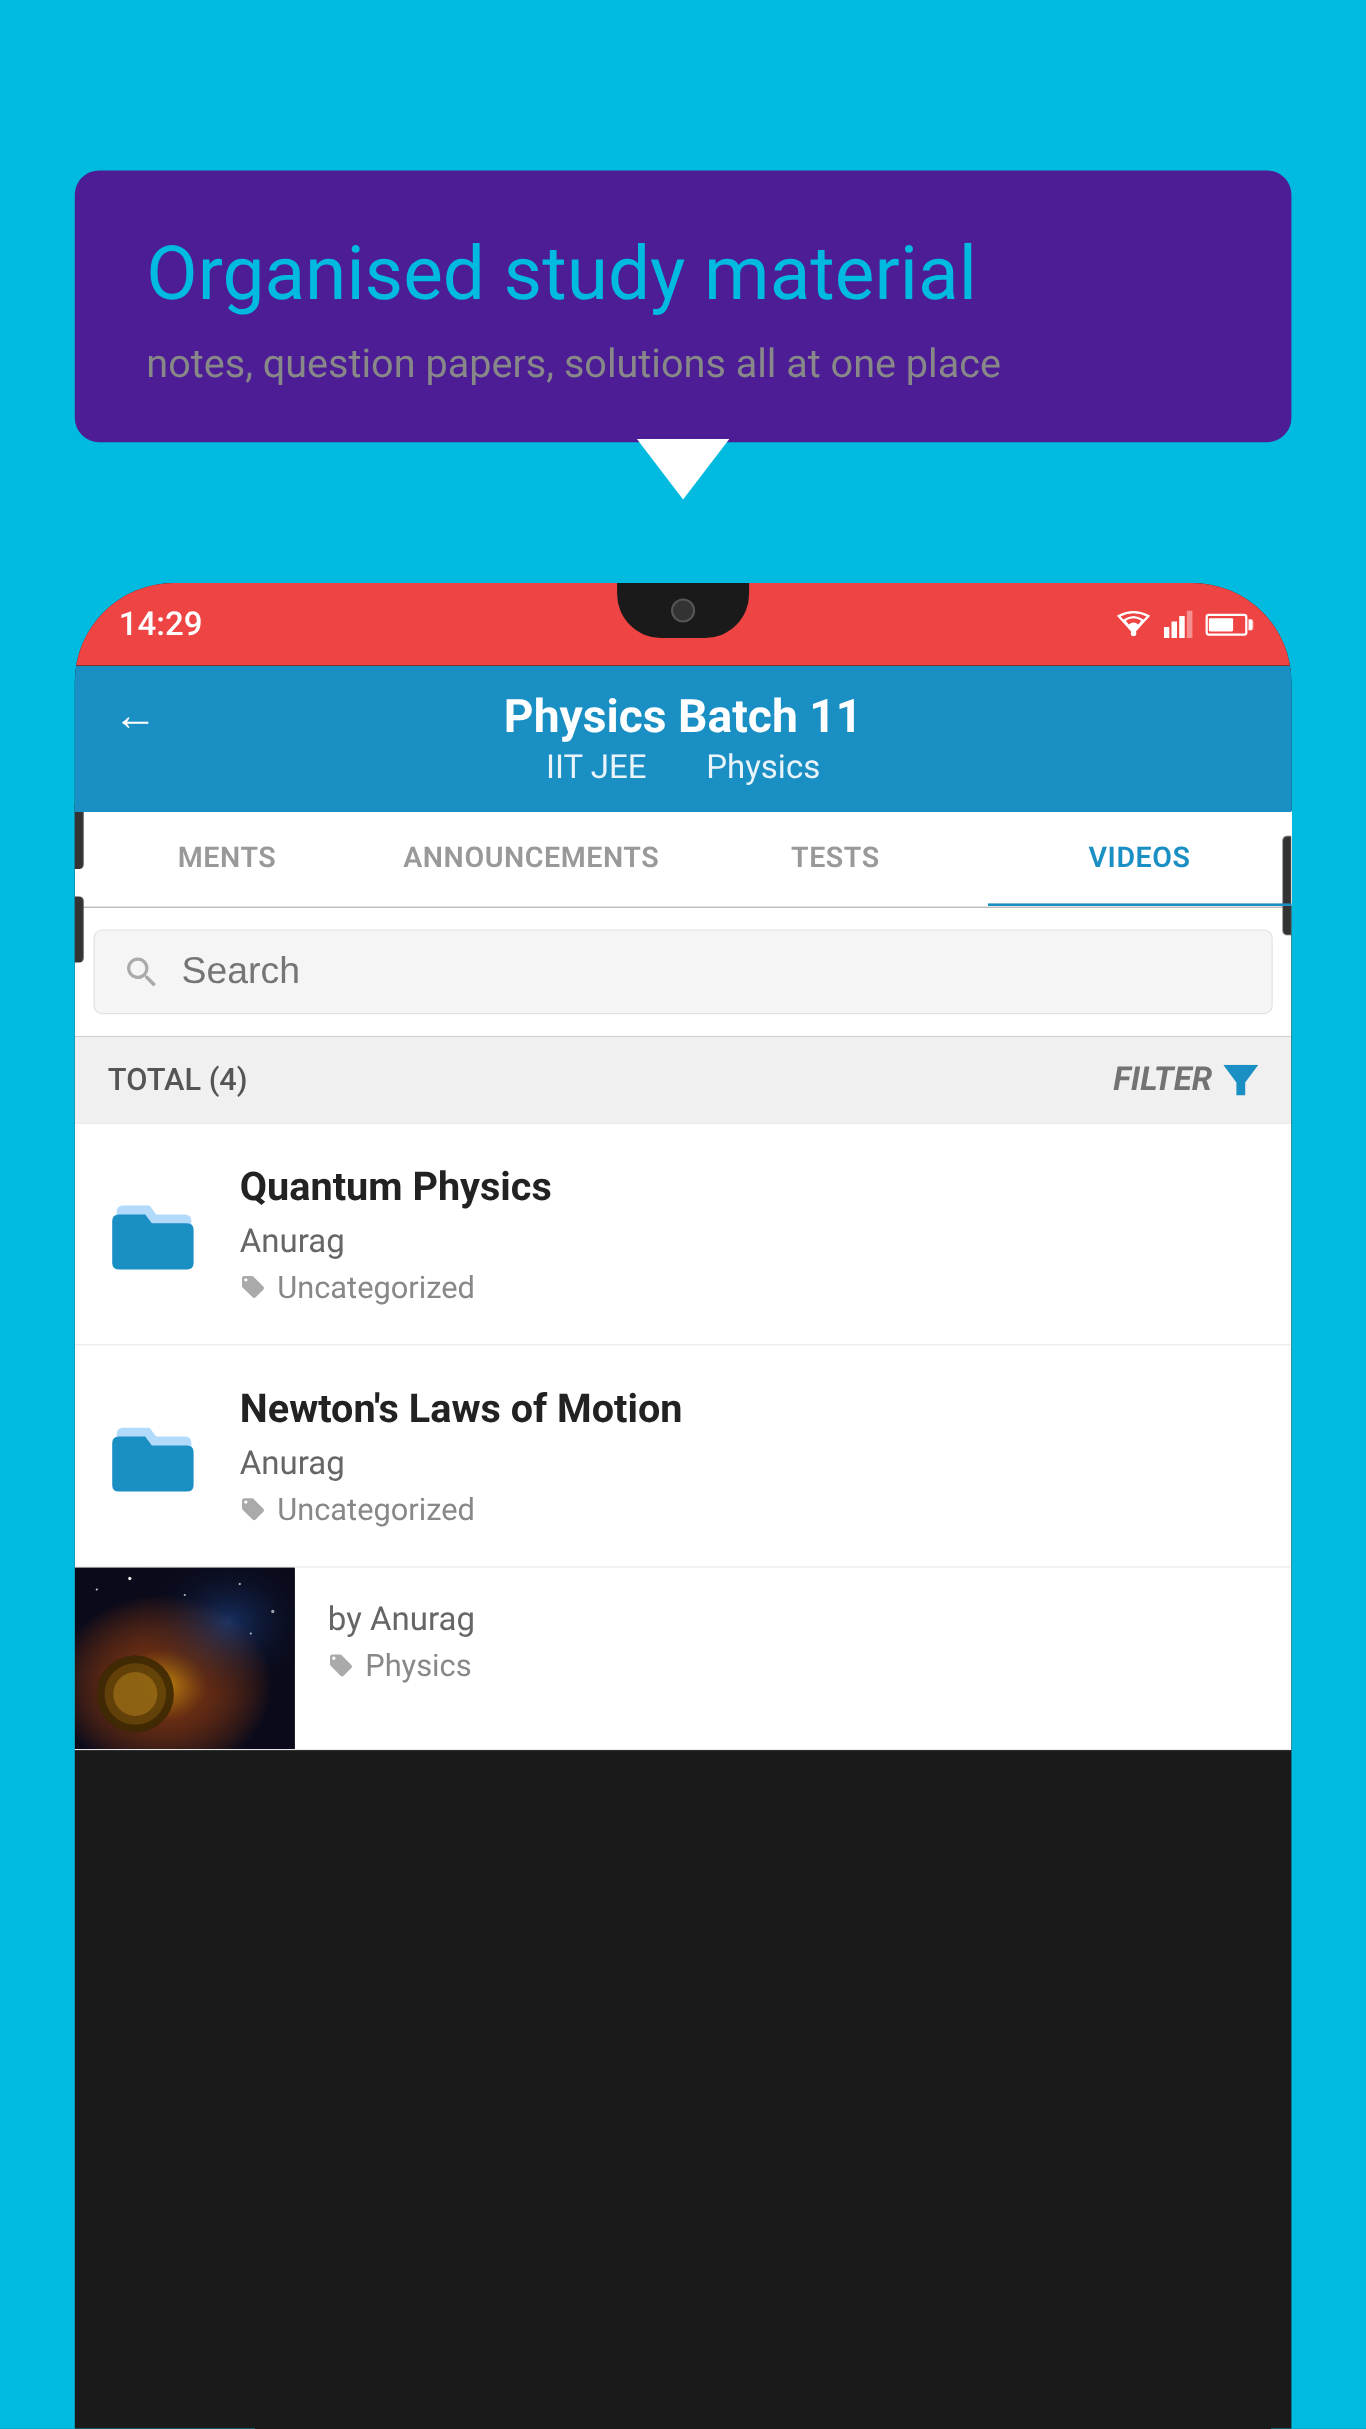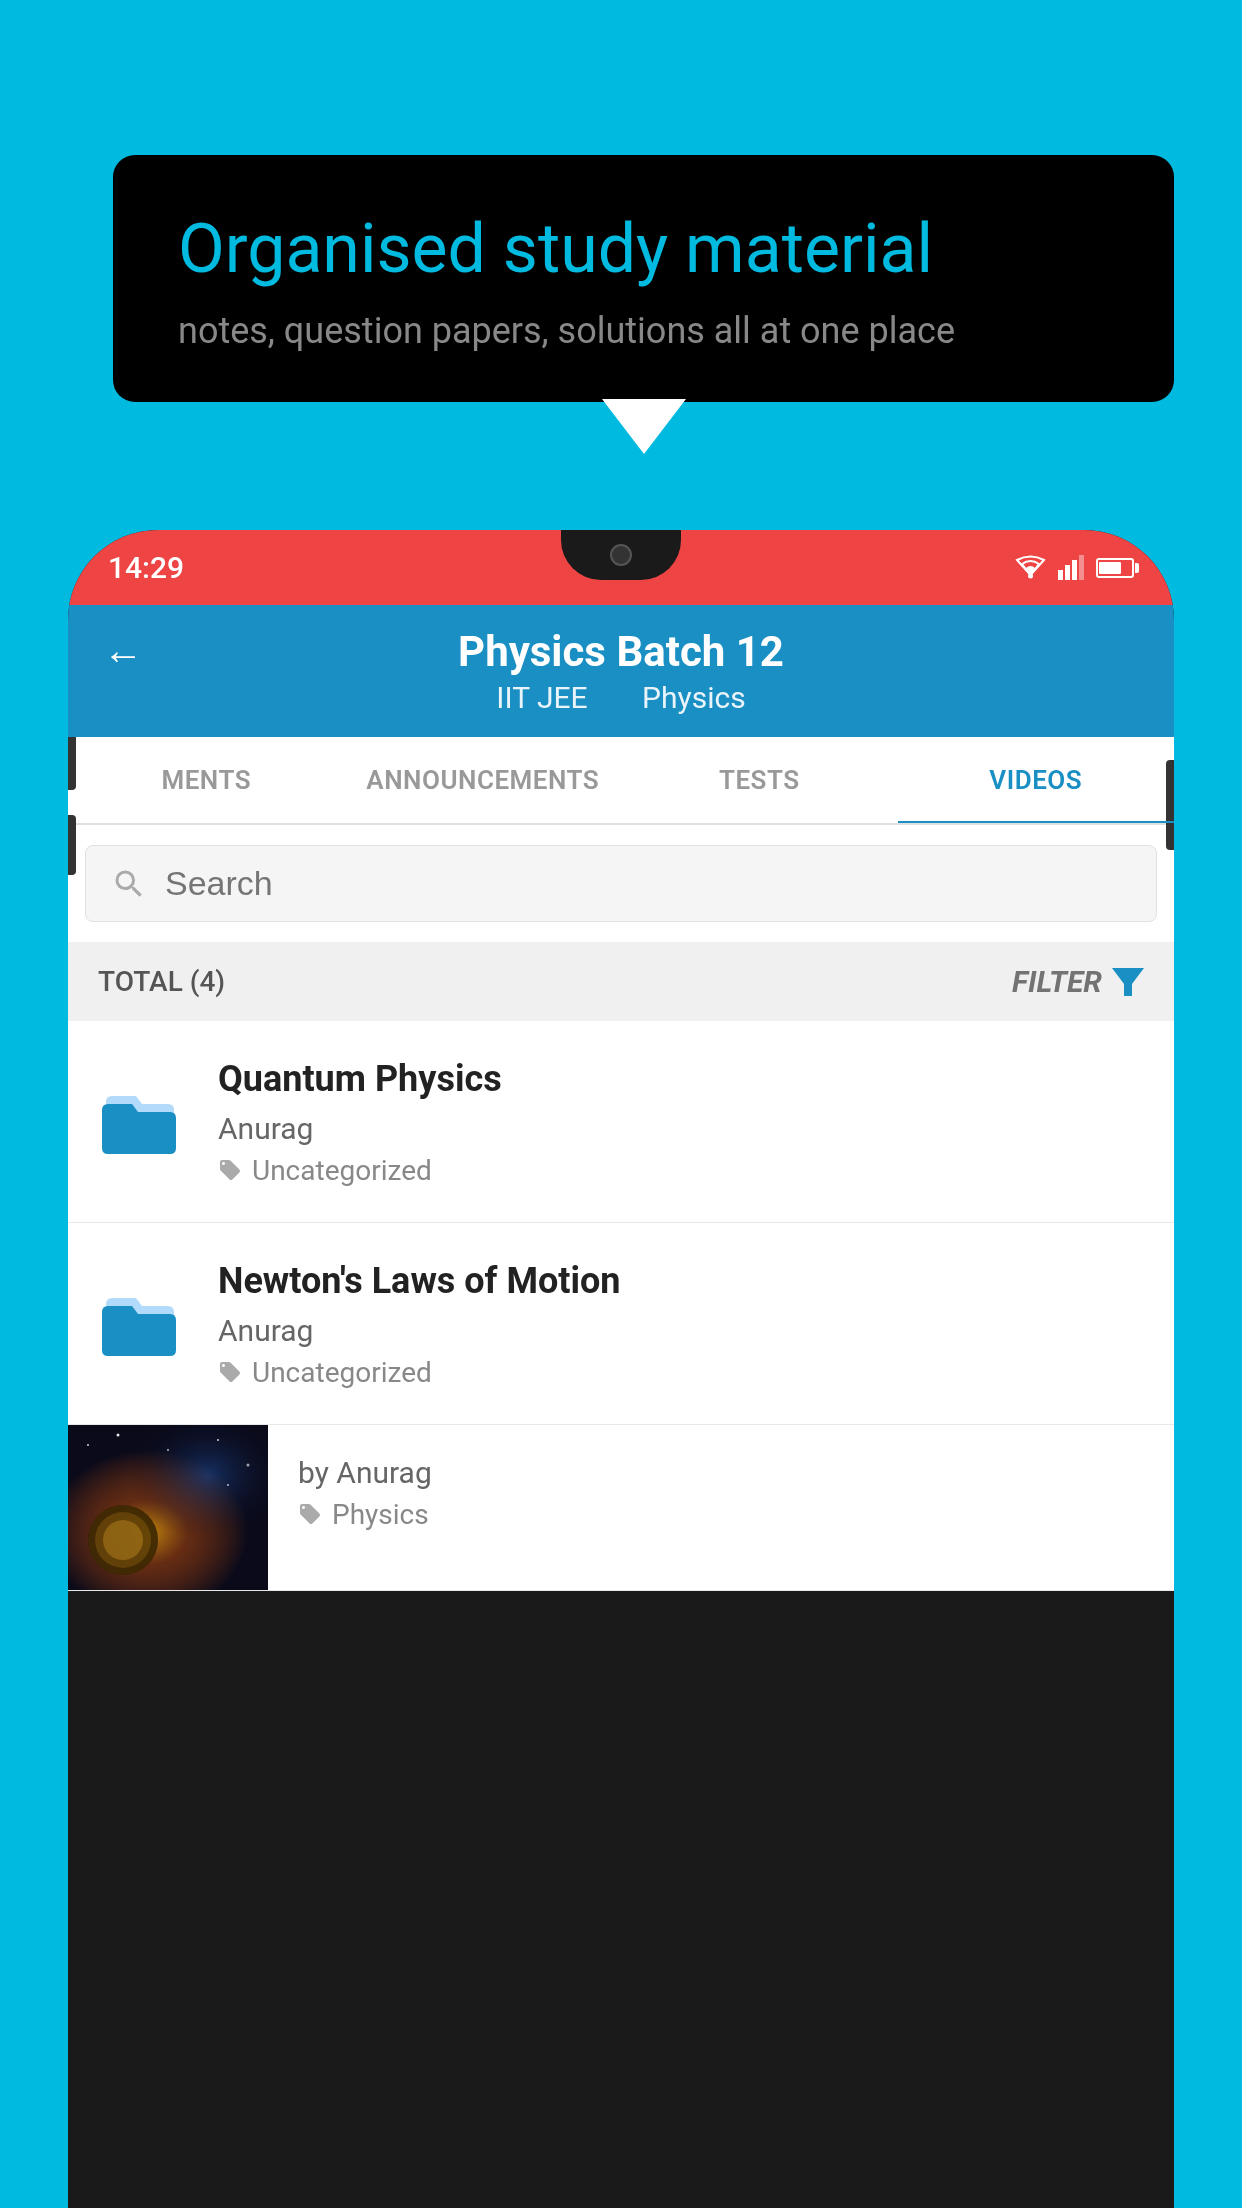--- a/index.html
+++ b/index.html
@@ -13,24 +13,23 @@
       overflow: hidden;
       position: relative;
     }
 
     
     .speech-bubble {
       position: absolute;
       top: 155px;
       left: 68px;
       right: 68px;
-      background: #000000;
+      background: #4c1d95;
       border-radius: 22px;
       padding: 55px 97px 50px 65px;
-      margin-left: 45px;
     }
 
     .speech-bubble::after {
       content: '';
       position: absolute;
       bottom: -52px;
       left: 50%;
       transform: translateX(-50%);
       width: 0;
       height: 0;
@@ -452,21 +451,21 @@
       </svg>
 
       <div class="battery-icon">
         <div class="battery-fill"></div>
       </div>
     </div>
   </div>
 
   <div class="app-header">
     <div class="back-btn">←</div>
-    <div class="title">Physics Batch 12</div>
+    <div class="title">Physics Batch 11</div>
     <div class="subtitle">
       <span>IIT JEE</span>
       <span> &nbsp; </span>
       <span>Physics</span>
     </div>
   </div>
 
   <div class="tab-bar">
     <div class="tab-item">MENTS</div>
     <div class="tab-item">ANNOUNCEMENTS</div>

